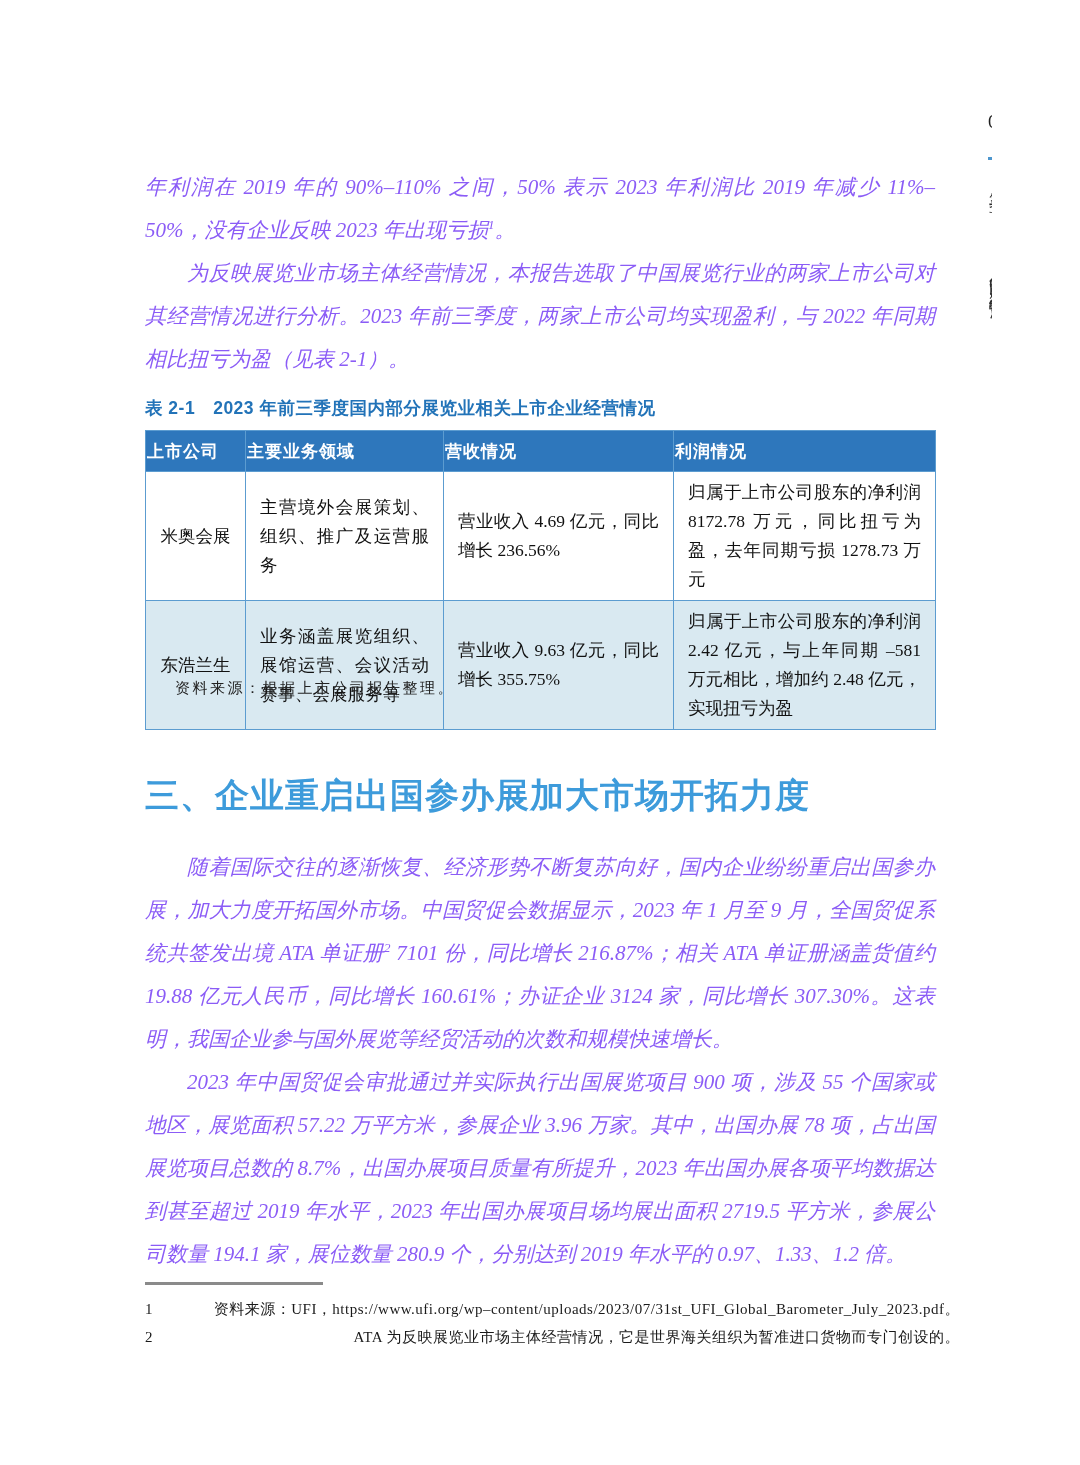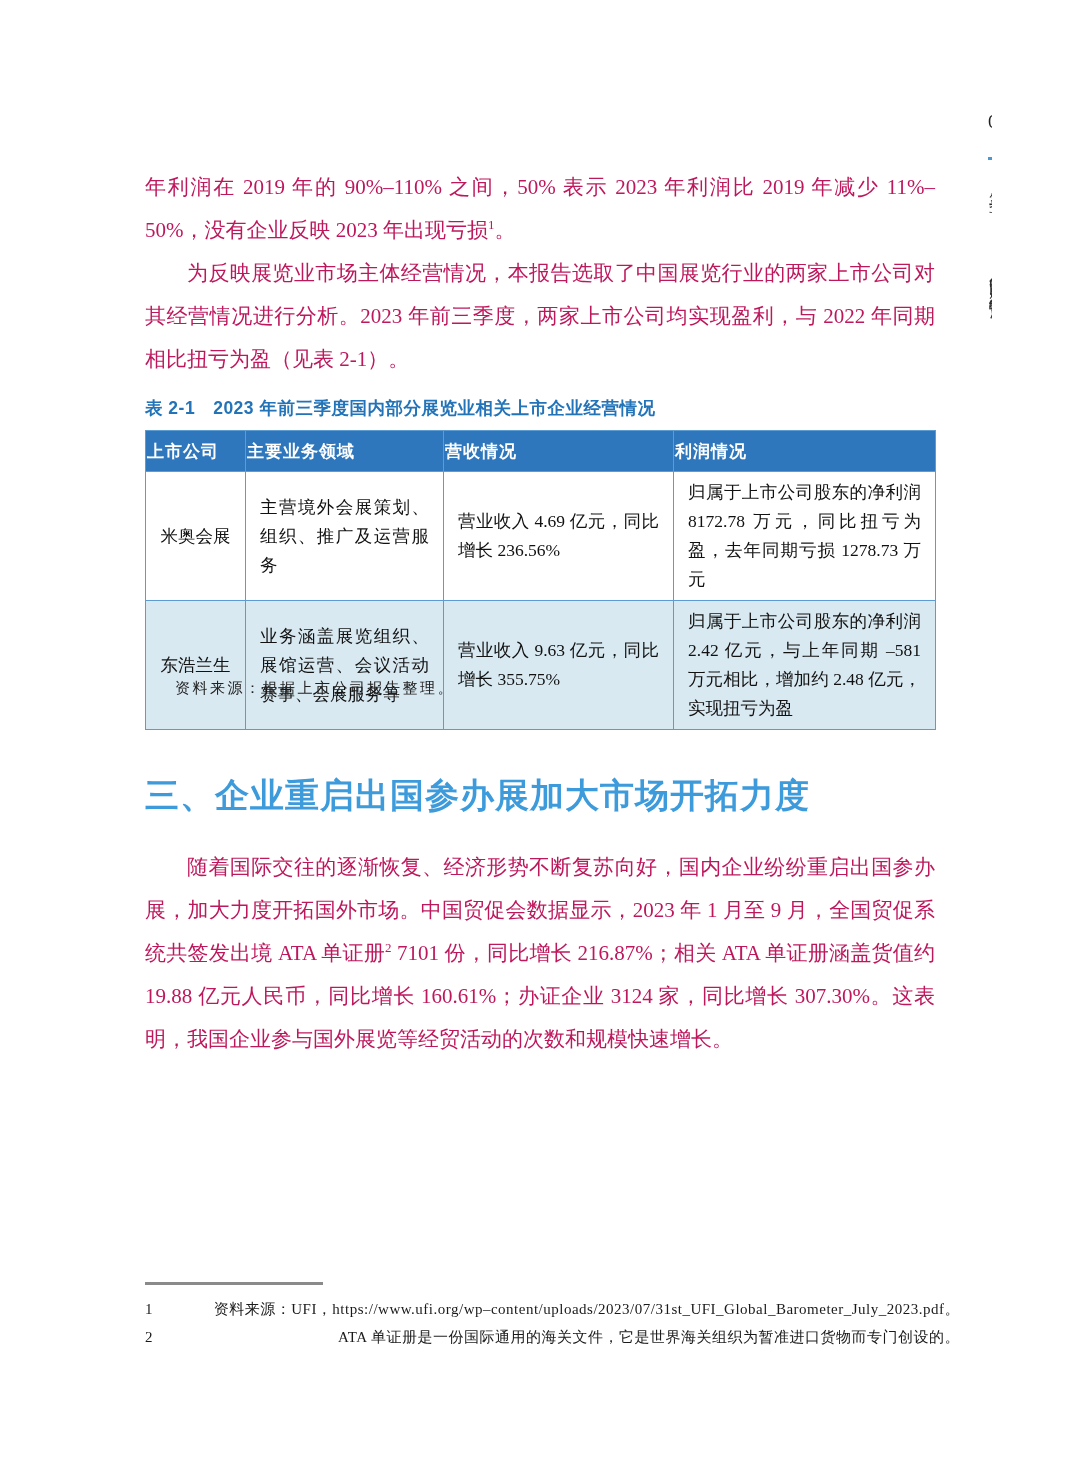--- a/index.html
+++ b/index.html
@@ -30,21 +30,22 @@
   .sidebar-bar {
     position:absolute; left:1038px; top:165px;
     width:42px; height:353px; background:#6ca0cf;
   }
 
   
   .content { position:absolute; left:145px; top:166px; width:790px; }
   p.body {
     margin:0; font-size:21px; line-height:43px;
     text-align:justify; text-justify:inter-ideograph;
-    color:#be185d;
+    color:#8b5cf6;
+    font-style:italic;
   }
   p.indent { text-indent:2em; }
   sup.fn-ref { font-size:13px; line-height:0; vertical-align:super; }
 
   
   .table-caption {
     position:absolute; left:145px; top:396px; width:790px;
     text-align:left;
     font-family:"Liberation Sans",sans-serif;
     font-weight:bold; font-size:17.5px; color:#2273b8;
@@ -149,25 +150,26 @@
       </tr>
     </tbody>
   </table>
 
   <div class="source">资料来源：根据上市公司报告整理。</div>
 
   <h2 class="heading">三、企业重启出国参办展加大市场开拓力度</h2>
 
   <div class="paras">
     <p class="body indent"><span>随着国际交往的逐渐恢复、经济形势不断复苏向好，国内企业纷纷重启出国参办展，加大力度开拓国外市场。中国贸促会数据显示，2023 年 1 月至 9 月，全国贸促系统共签发出境 ATA 单证册</span><sup class="fn-ref">2</sup><span> 7101 份，同比增长 216.87%；相关 ATA 单证册涵盖货值约 19.88 亿元人民币，同比增长 160.61%；办证企业 3124 家，同比增长 307.30%。这表明，我国企业参与国外展览等经贸活动的次数和规模快速增长。</span></p>
+    <p class="body indent">2023 年中国贸促会审批通过并实际执行出国展览项目 900 项，涉及 55 个国家或地区，展览面积 57.22 万平方米，参展企业 3.96 万家。其中，出国办展 78 项，占出国展览项目总数的 8.7%，出国办展项目质量有所提升，2023 年出国办展各项平均数据达到甚至超过 2019 年水平，2023 年出国办展项目场均展出面积 2719.5 平方米，参展公司数量 194.1 家，展位数量 280.9 个，分别达到 2019 年水平的 0.97、1.33、1.2 倍。</p>
   </div>
 
   <div class="fn-divider"></div>
   <div class="footnote fn-1">
     <span class="fn-num">1</span>
     <span class="fn-text">资料来源：UFI，https://www.ufi.org/wp–content/uploads/2023/07/31st_UFI_Global_Barometer_July_2023.pdf。</span>
   </div>
   <div class="footnote fn-2">
     <span class="fn-num">2</span>
-    <span class="fn-text">ATA 单证册是一份国际通用的海关文件，它是世界海关组织为暂准进口货物而专门创设的。</span>
+    <span class="fn-text">ATA 为反映展览业市场主体经营情况，它是世界海关组织为暂准进口货物而专门创设的。</span>
   </div>
 
 </div>
 
 </body></html>

